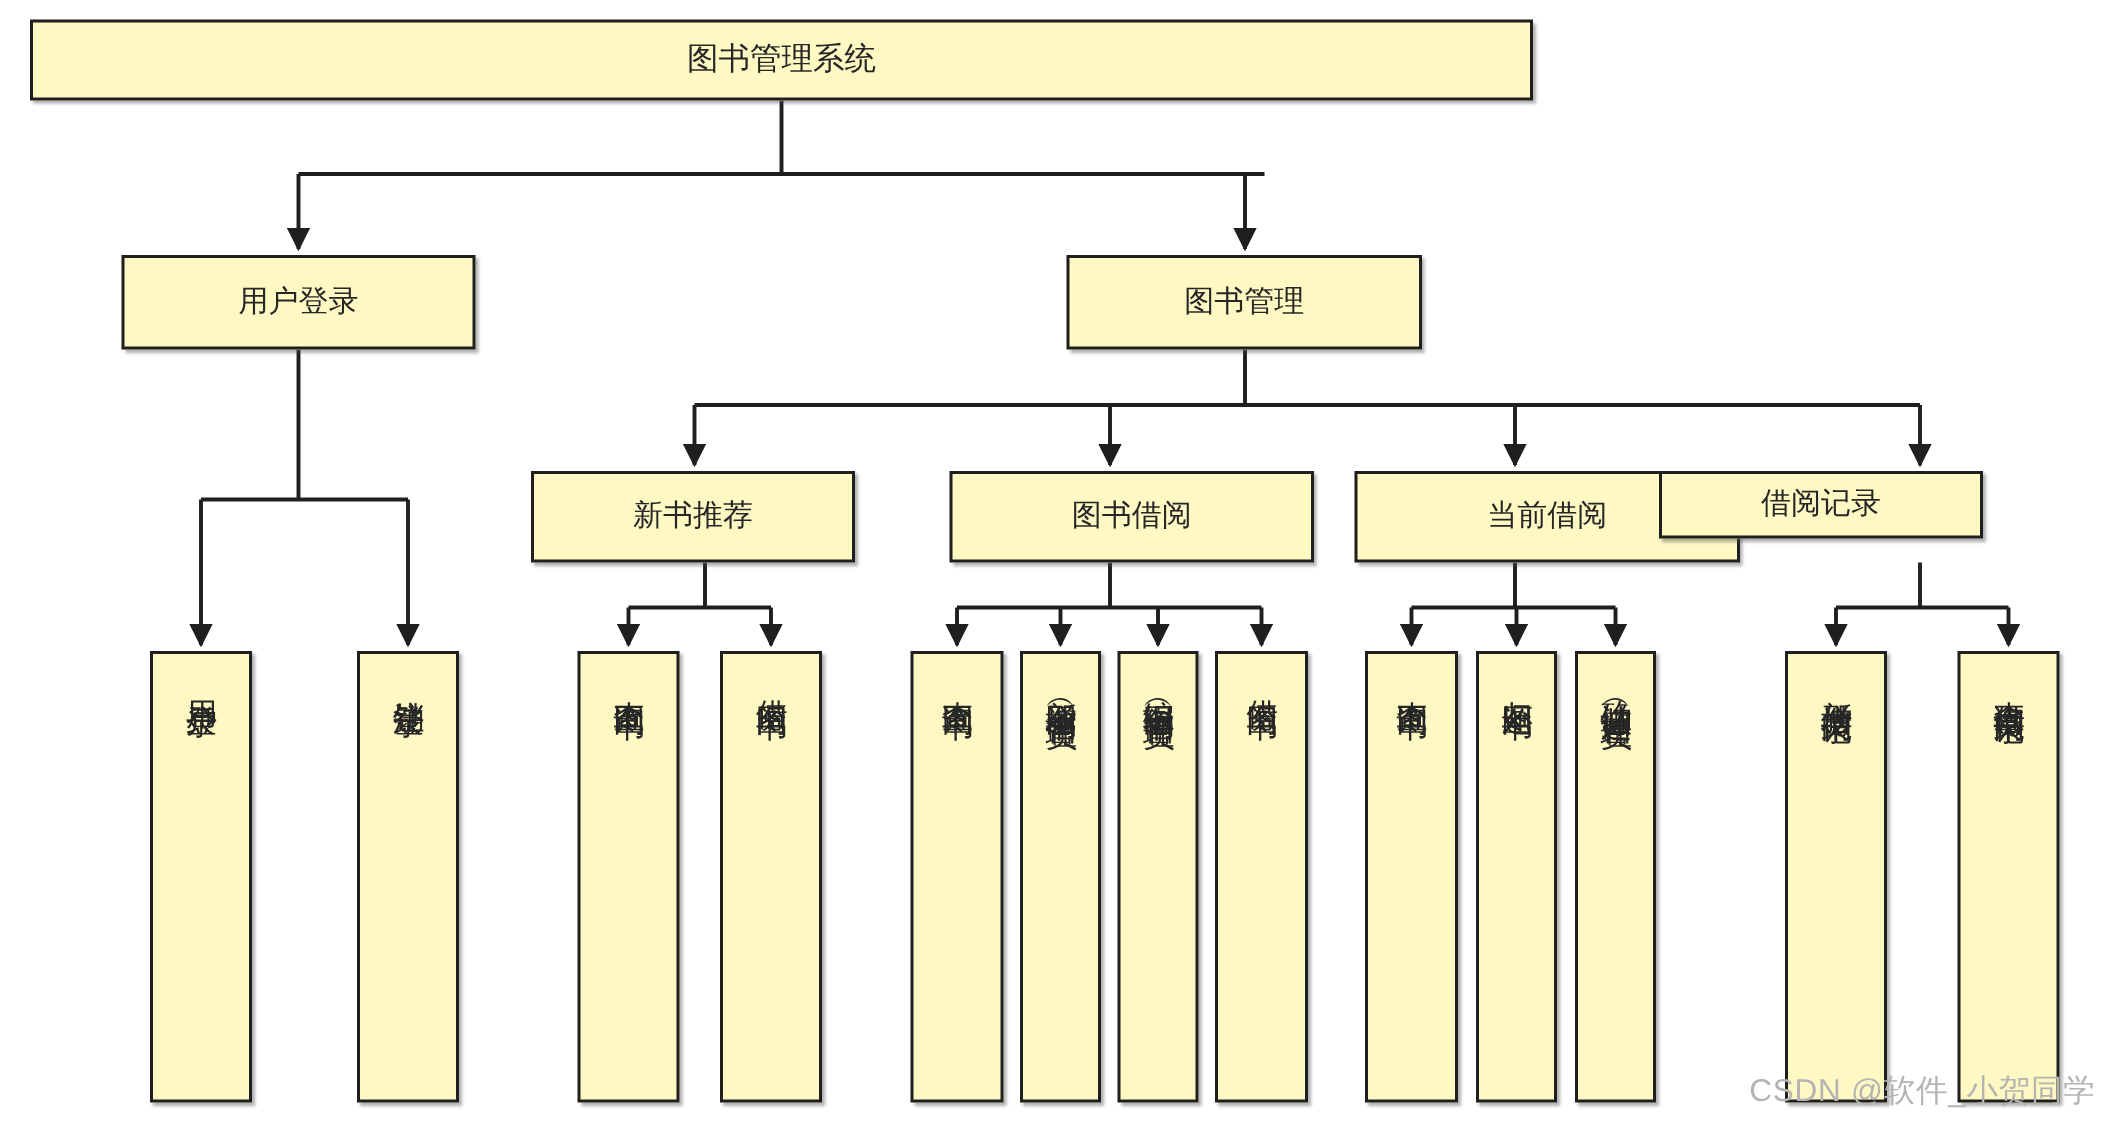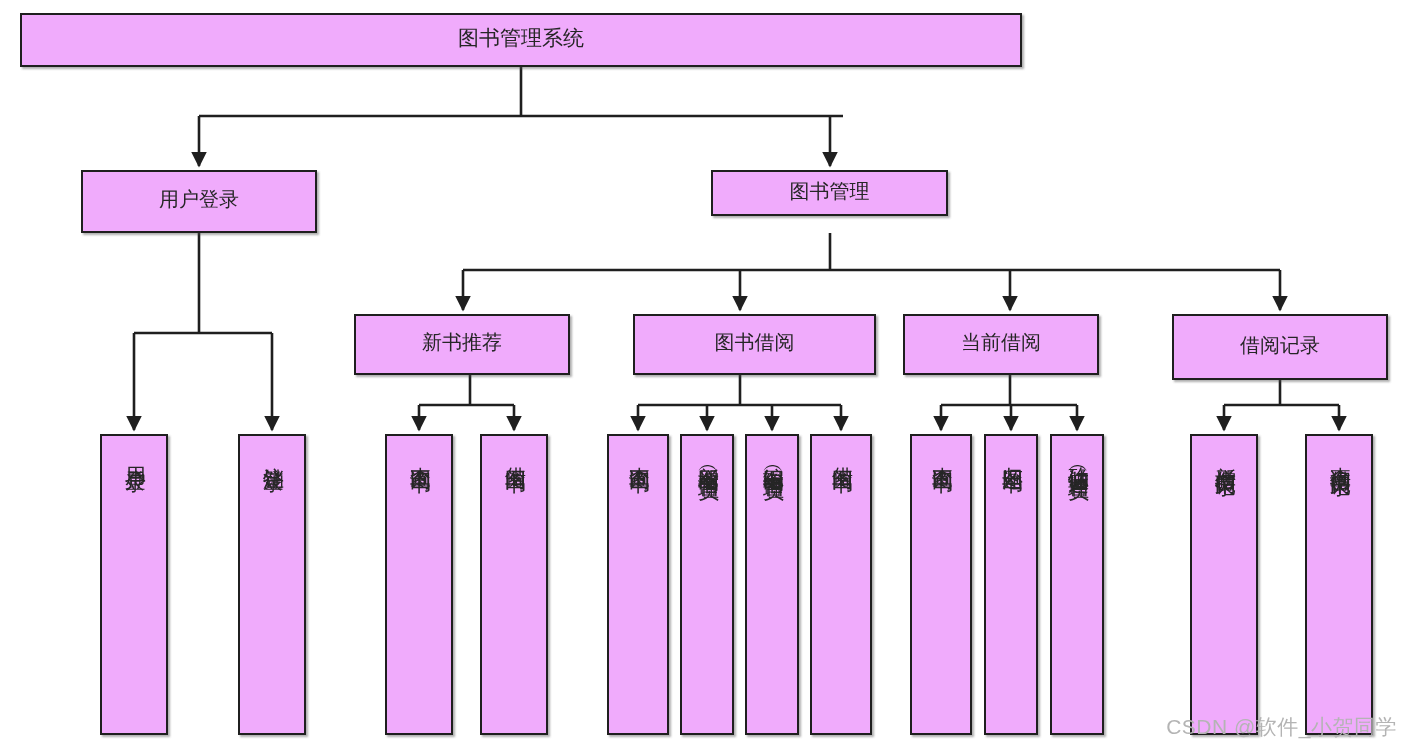--- a/index.html
+++ b/index.html
@@ -20,29 +20,28 @@
   #connectors {
     position: absolute;
     left: 0; top: 0;
     width: 1405px; height: 747px;
     pointer-events: none;
   }
   
   .node {
     position: absolute;
     box-sizing: border-box;
-    background: #f0abfc;
+    background: #fef9c3;
     border: 2px solid #1f1f1f;
     box-shadow: 2px 2px 2px rgba(80,80,80,0.45);
     display: flex;
     align-items: center;
     justify-content: center;
     color: #262626;
     z-index: 2;
-    font-family: Liberation Mono, monospace;
   }
   .node .label {
     display: block;
     text-align: center;
     line-height: 1.12;
     white-space: nowrap;
   }
   
   .lvl-root { font-size: 21px; }
   
@@ -130,33 +129,33 @@
     </g>
   </svg>
 
   <div id="nodes">
       <div class="node lvl-root" style="left: 20px; top: 13px; width: 1002px; height: 54px;">
         <span class="label">图书管理系统</span>
       </div>
       <div class="node lvl-2" style="left: 81px; top: 170px; width: 236px; height: 63px;">
         <span class="label">用户登录</span>
       </div>
-      <div class="node lvl-2" style="left: 711px; top: 170px; width: 237px; height: 46px;">
+      <div class="node lvl-2" style="left: 711px; top: 170px; width: 237px; height: 63px;">
         <span class="label">图书管理</span>
       </div>
       <div class="node lvl-3" style="left: 354px; top: 314px; width: 216px; height: 61px;">
         <span class="label">新书推荐</span>
       </div>
       <div class="node lvl-3" style="left: 633px; top: 314px; width: 243px; height: 61px;">
         <span class="label">图书借阅</span>
       </div>
-      <div class="node lvl-3" style="left: 903px; top: 314px; width: 196px; height: 61px;">
+      <div class="node lvl-3" style="left: 903px; top: 314px; width: 257px; height: 61px;">
         <span class="label">当前借阅</span>
       </div>
-      <div class="node lvl-3" style="left: 1172px; top: 314px; width: 216px; height: 66px;">
+      <div class="node lvl-3" style="left: 1106px; top: 314px; width: 216px; height: 45px;">
         <span class="label">借阅记录</span>
       </div>
       <div class="node leaf" style="left: 100px; top: 434px; width: 68px; height: 301px;">
         <span class="label">用户登录</span>
       </div>
       <div class="node leaf" style="left: 238px; top: 434px; width: 68px; height: 301px;">
         <span class="label">注销登录</span>
       </div>
       <div class="node leaf" style="left: 385px; top: 434px; width: 68px; height: 301px;">
         <span class="label">查询图书</span>

